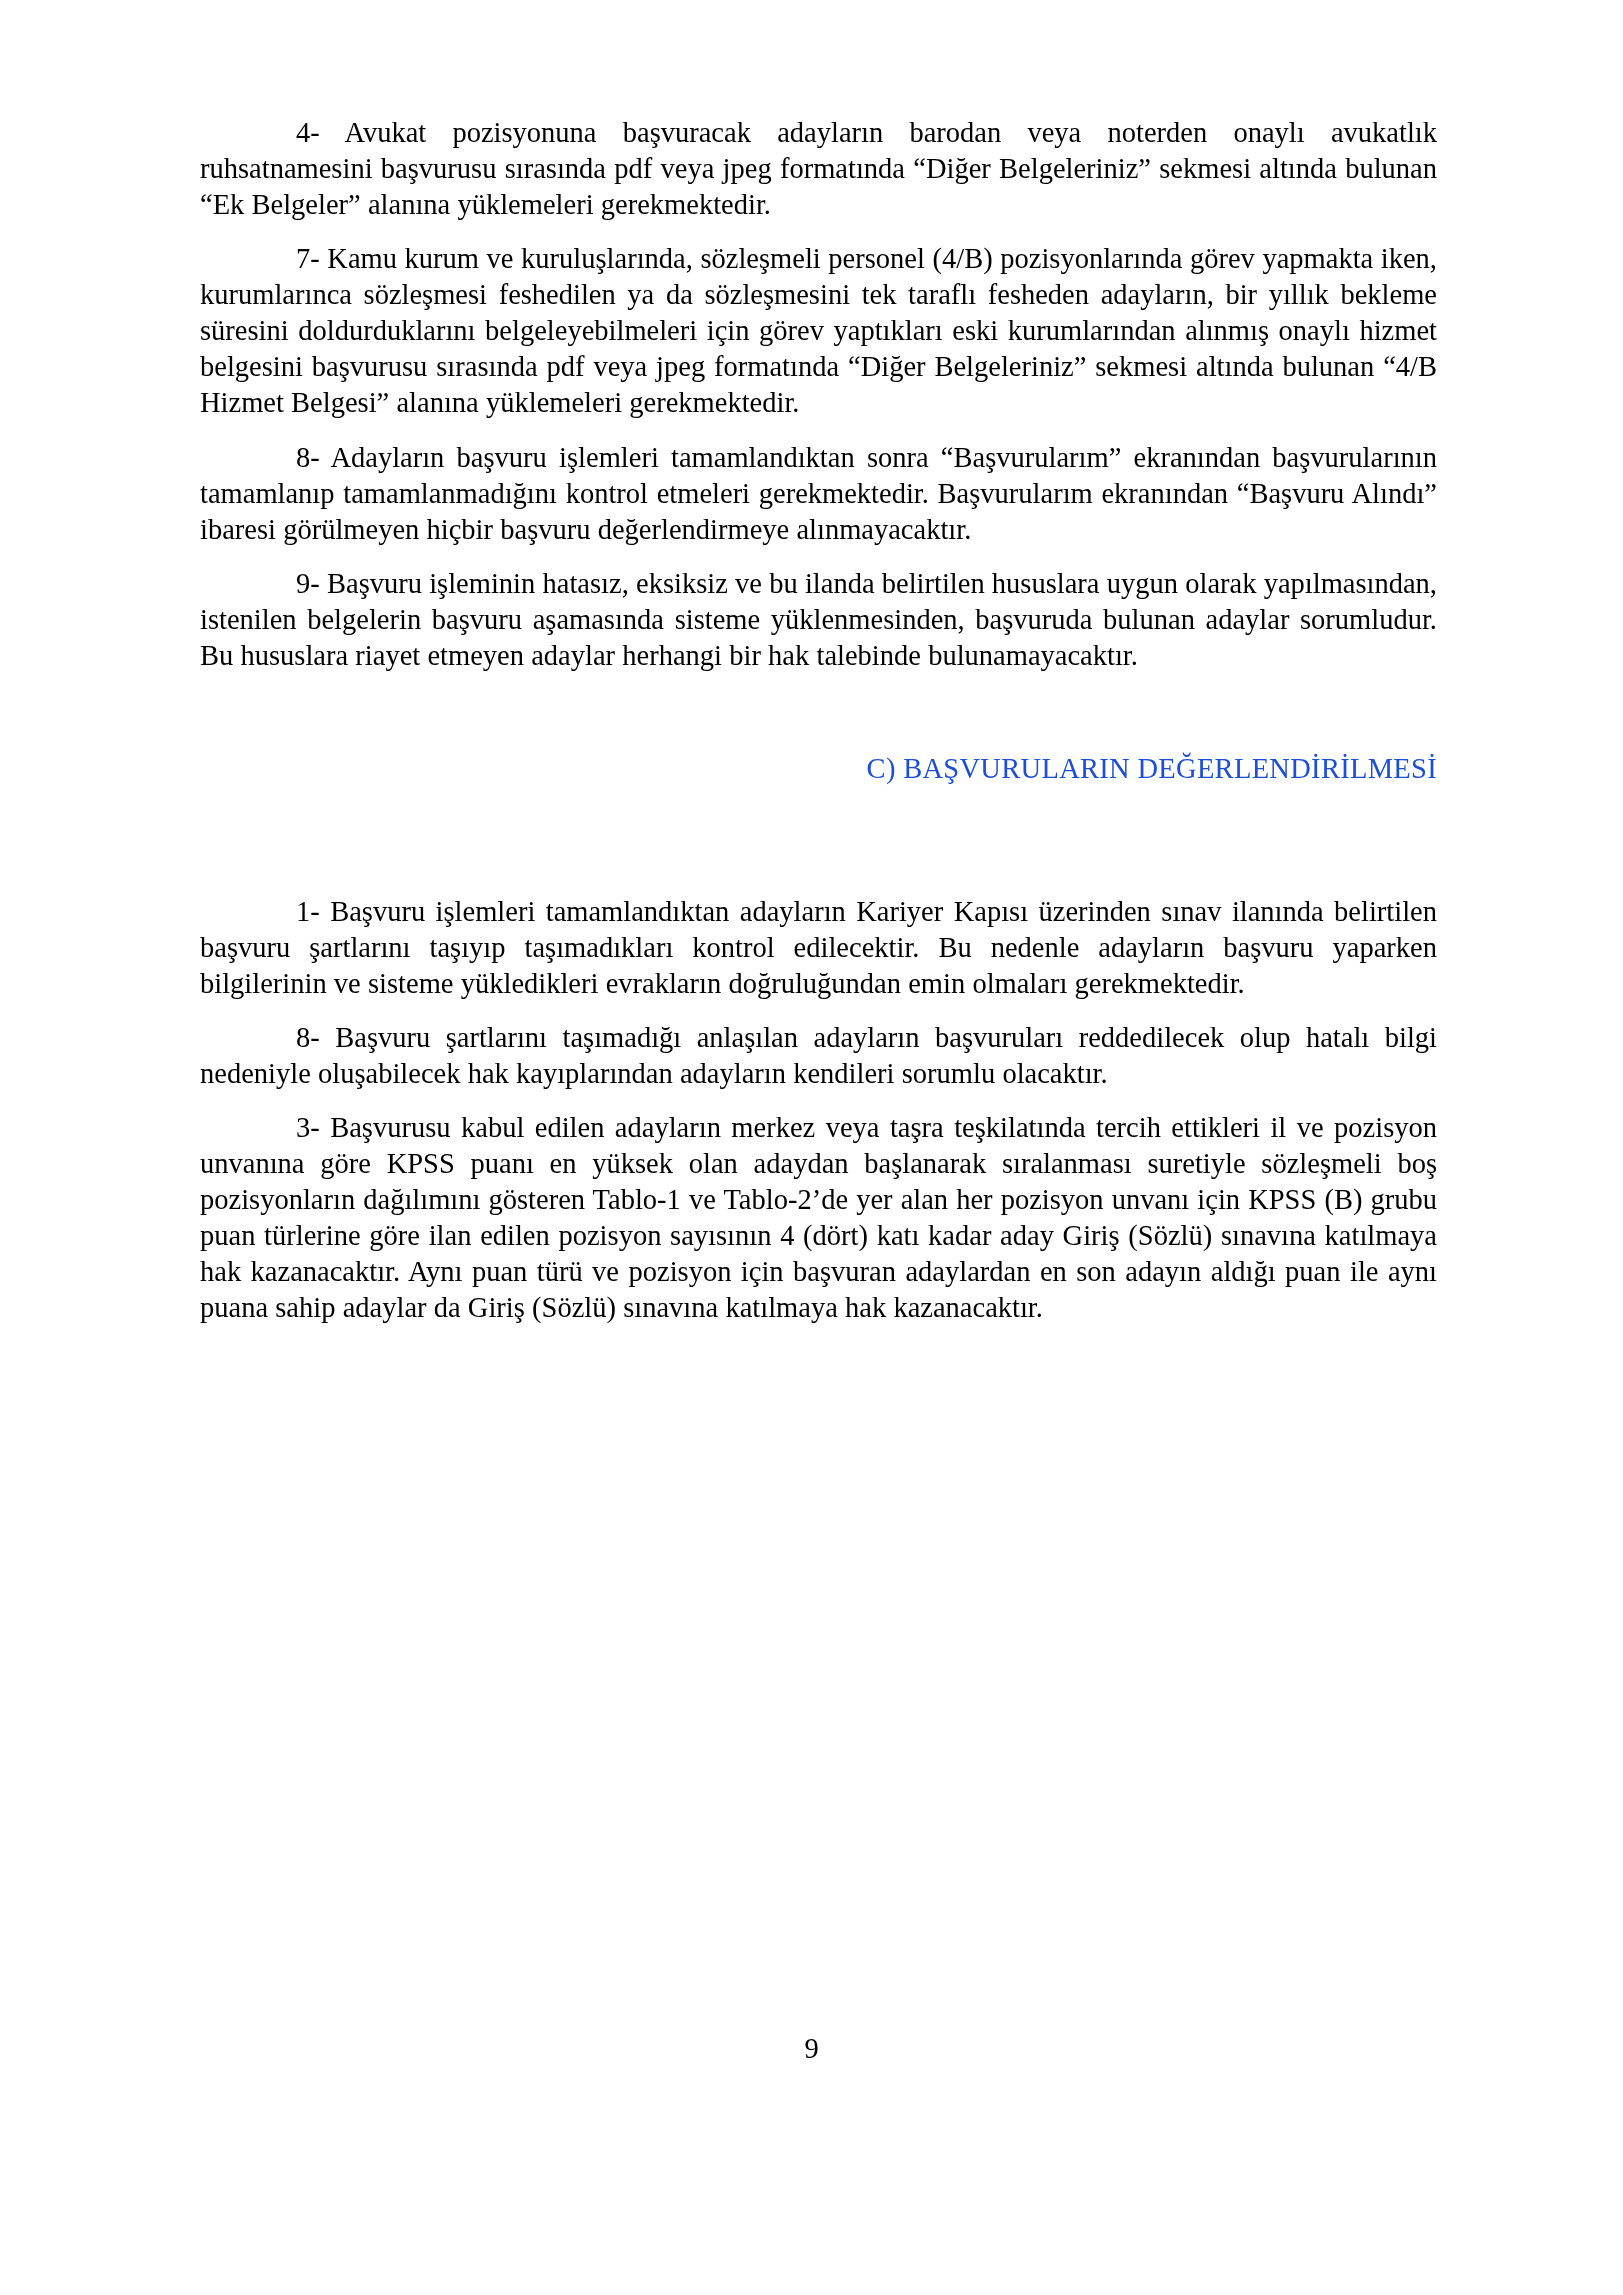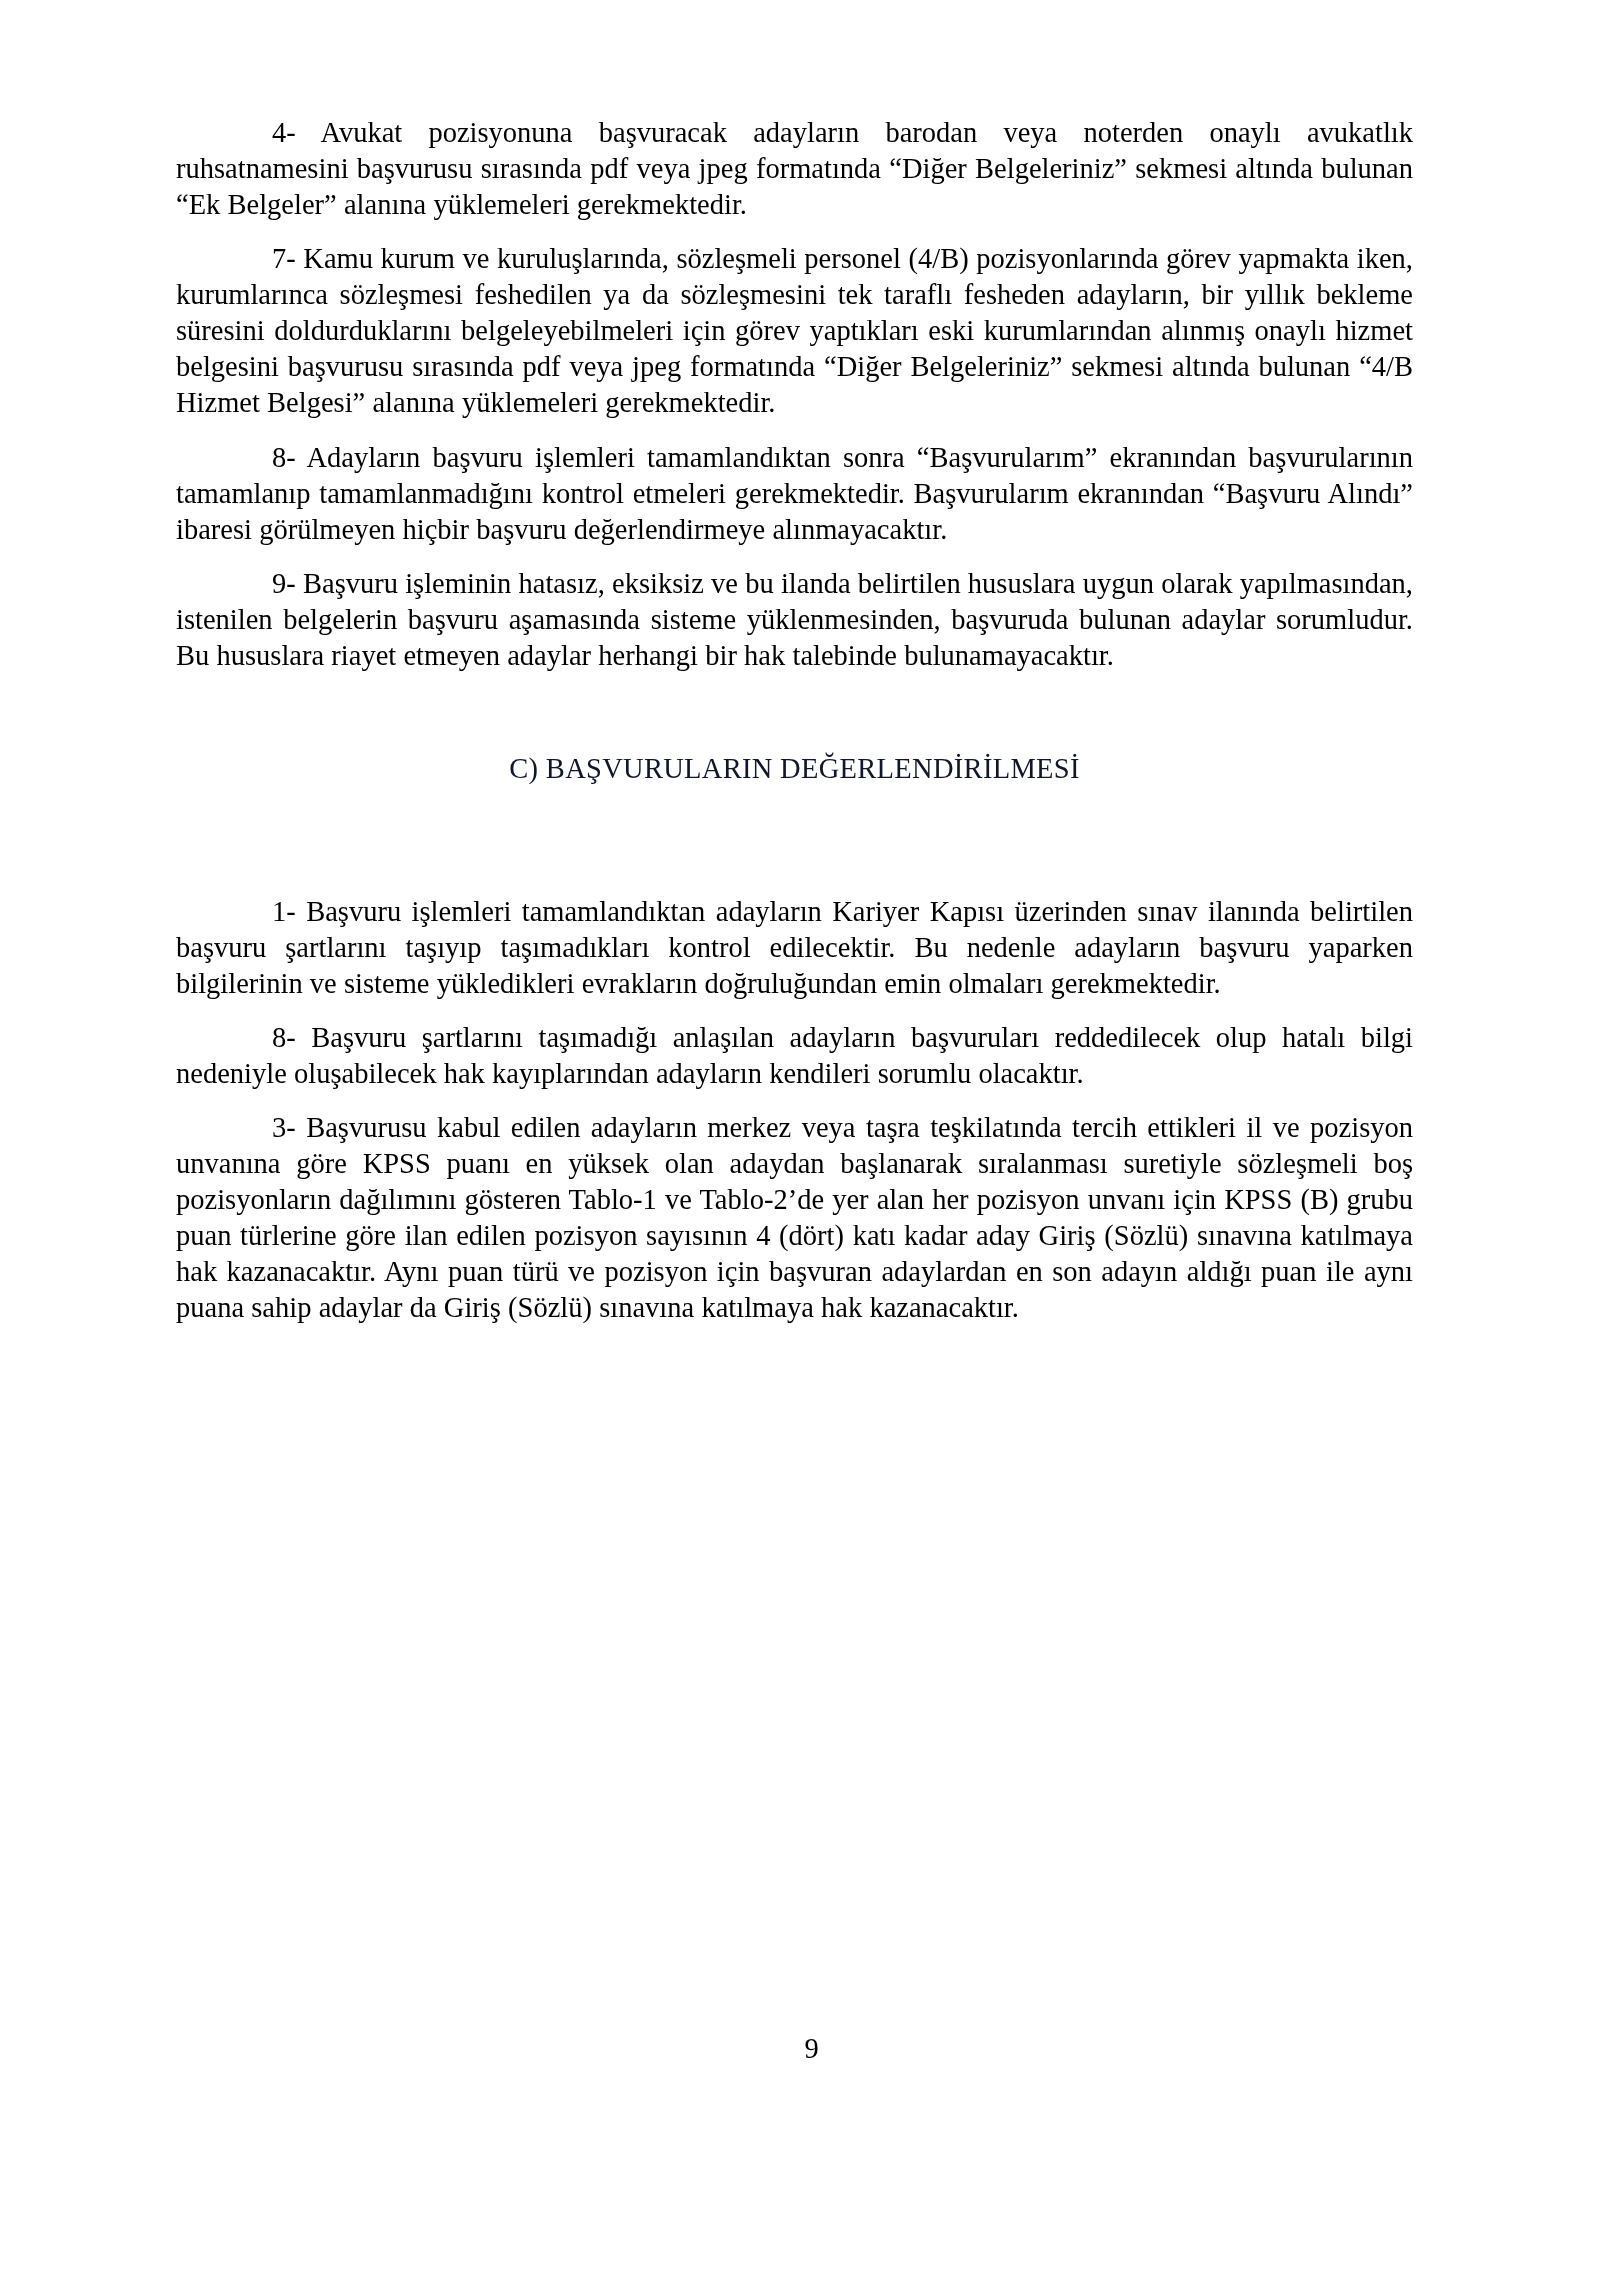--- a/index.html
+++ b/index.html
@@ -13,21 +13,21 @@
     position: relative;
     width: 1623px;
     height: 2295px;
     background: #ffffff;
     overflow: hidden;
     box-sizing: border-box;
   }
 
   .text-block {
     position: absolute;
-    left: 176px;
+    left: 200px;
     top: 115px;
     width: 1237px;
   }
 
   .para {
     margin: 0 0 0 0;
     font-family: "Liberation Serif", "DejaVu Serif", serif;
     font-size: 28.5px;
     line-height: 36px;
     color: #000000;
@@ -42,22 +42,22 @@
   
   .para + .para {
     margin-top: 18.3px;
   }
 
   .section-heading {
     margin: 0;
     font-family: "Liberation Serif", "DejaVu Serif", serif;
     font-size: 28.5px;
     line-height: 36px;
-    color: #0f172a;
-    text-align: center;
+    color: #1d4ed8;
+    text-align: right;
     text-indent: 0;
     font-weight: normal;
     letter-spacing: 0.3px;
   }
 
   
   .gap-before-heading {
     margin-top: 77px;
   }
 

